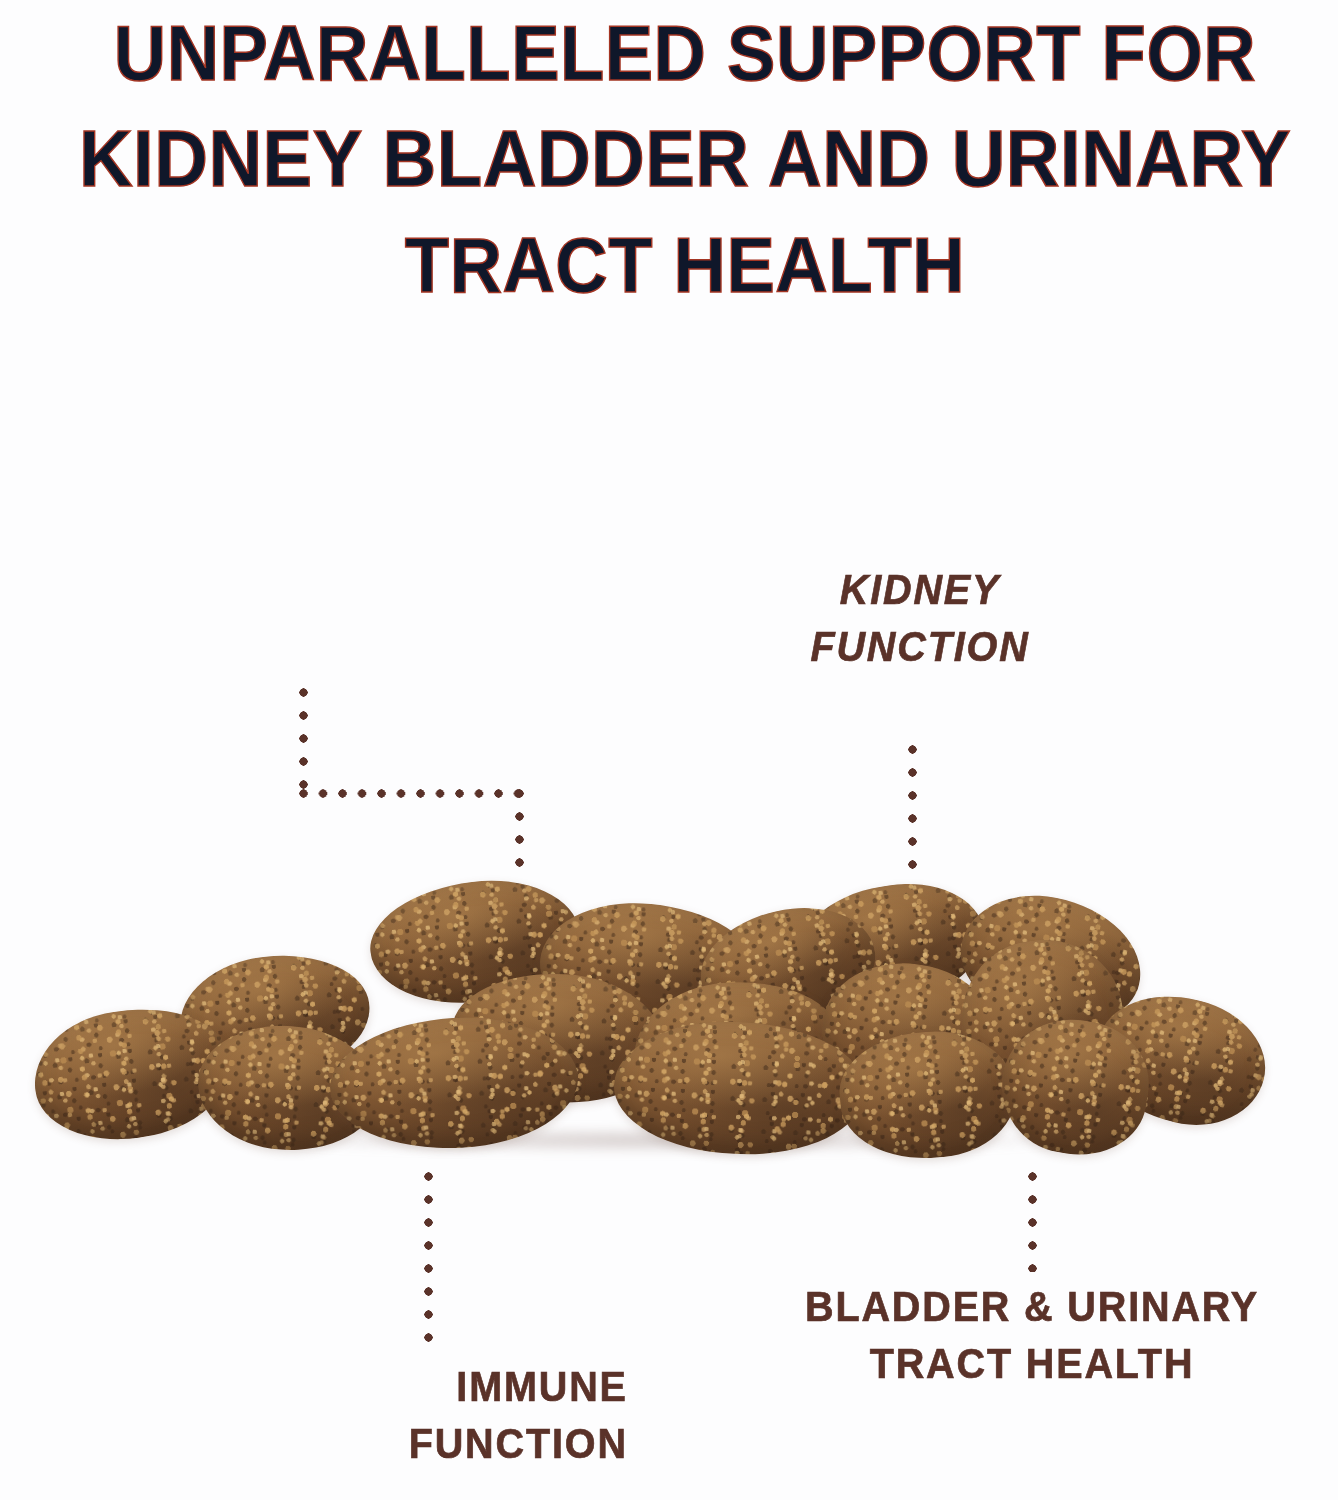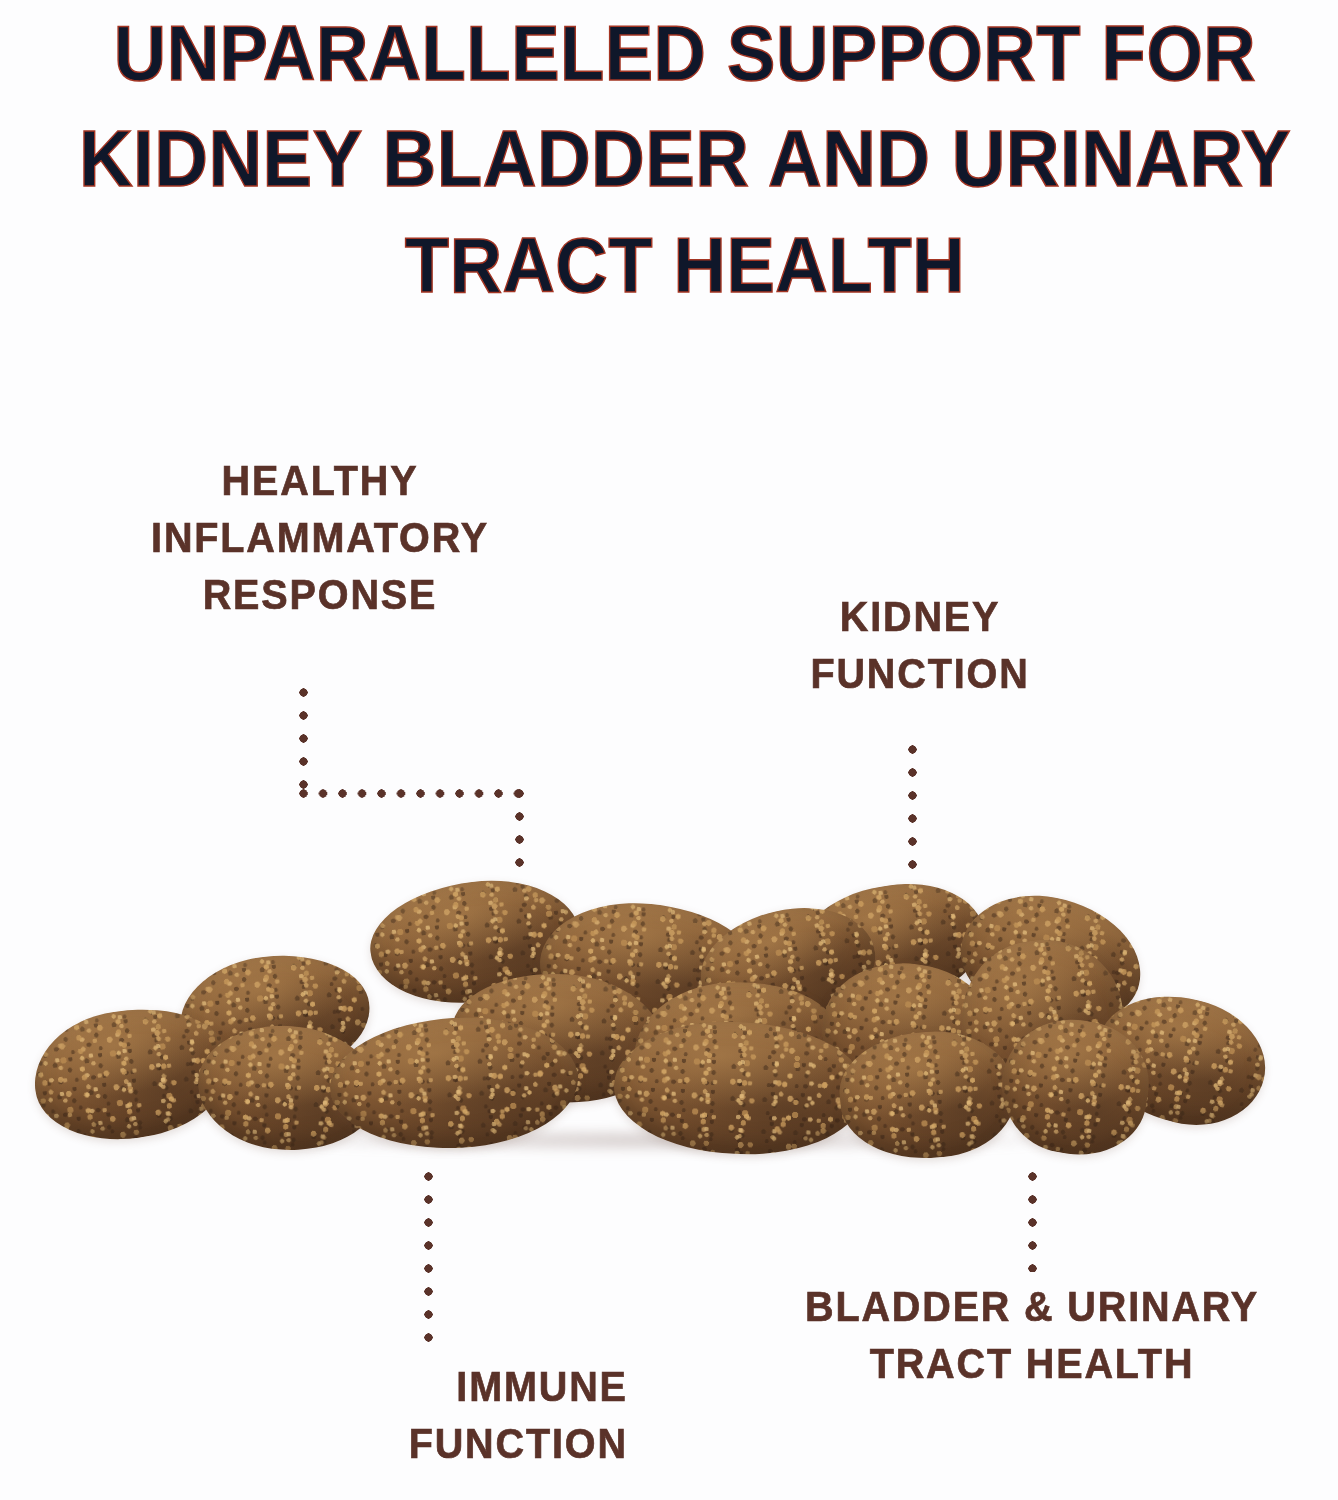--- a/index.html
+++ b/index.html
@@ -67,22 +67,23 @@
     transform: scaleX(0.92);
   }
 
   #callout-inflammatory {
     left: 85px;
     top: 452px;
     width: 470px;
   }
   #callout-kidney {
     left: 700px;
-    top: 588px;
+    top: 561px;
     width: 440px;
+    font-style: italic;
   }
   #callout-immune {
     left: 215px;
     top: 1358px;
     width: 430px;
     text-align: right;
   }
   #callout-bladder {
     left: 712px;
     top: 1278px;
@@ -209,25 +210,20 @@
   </div>
 
   <div class="leader vert" id="leader-inflammatory-v1"></div>
   <div class="leader horiz" id="leader-inflammatory-h"></div>
   <div class="leader vert" id="leader-inflammatory-v2"></div>
 
   <div class="leader vert" id="leader-kidney-v"></div>
   <div class="leader vert" id="leader-immune-v"></div>
   <div class="leader vert" id="leader-bladder-v"></div>
 
-  <div class="callout" id="callout-inflammatory">
-    <span class="co-line">HEALTHY</span>
-    <span class="co-line">INFLAMMATORY</span>
-    <span class="co-line">RESPONSE</span>
-  </div>
 
   <div class="callout" id="callout-kidney">
     <span class="co-line">KIDNEY</span>
     <span class="co-line">FUNCTION</span>
   </div>
 
   <div class="callout" id="callout-immune">
     <span class="co-line">IMMUNE</span>
     <span class="co-line">FUNCTION</span>
   </div>

